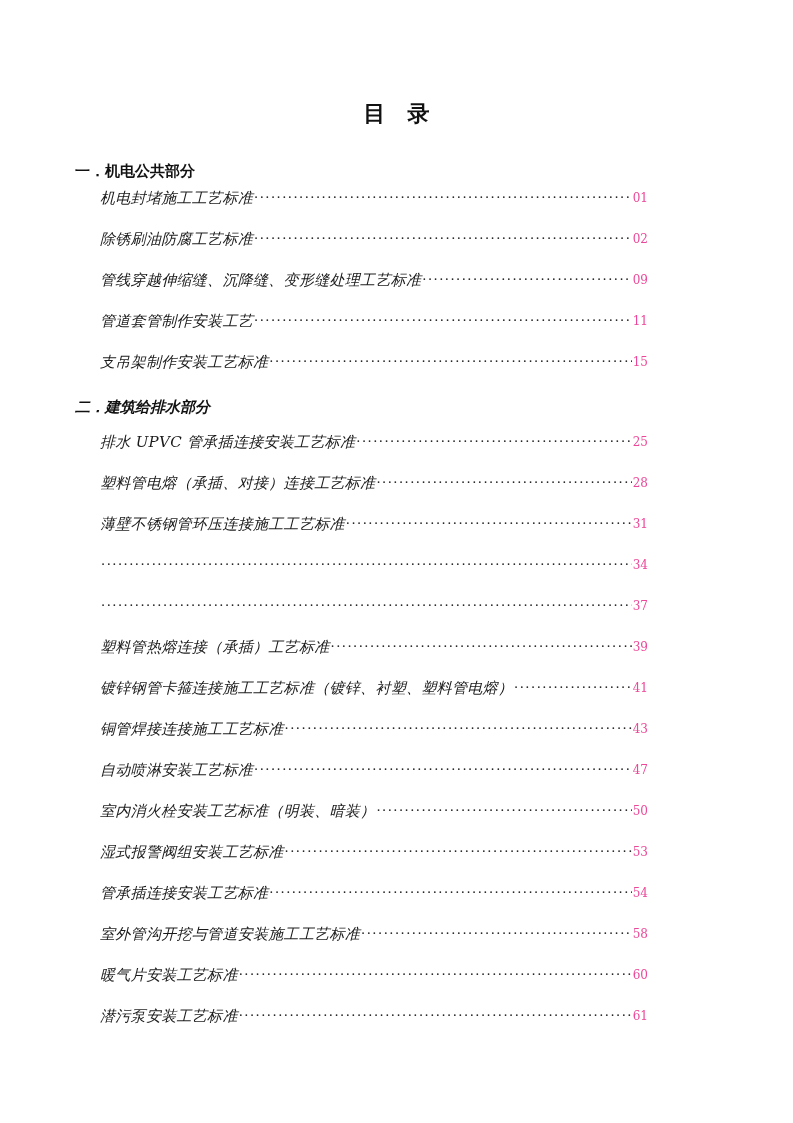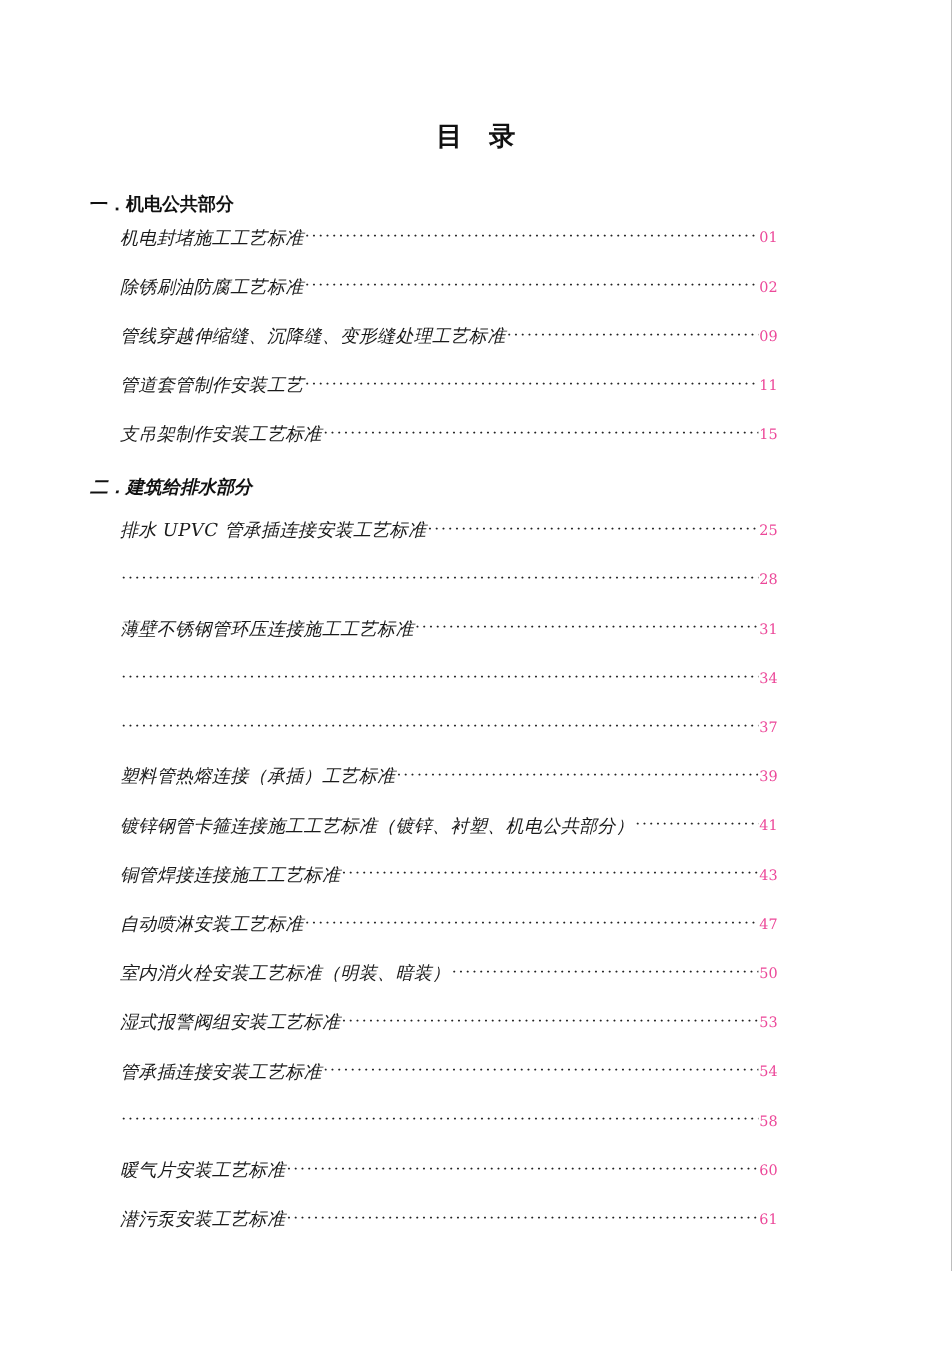--- a/index.html
+++ b/index.html
@@ -109,20 +109,21 @@
     </div>
 
     <div class="heading h2">二．建筑给排水部分</div>
 
     <div class="entry first-s2">
       <span class="entry-title">排水 UPVC 管承插连接安装工艺标准</span>
       <span class="dots">········································································································································································································</span>
       <span class="entry-page">25</span>
     </div>
     <div class="entry">
+      <span class="entry-title">塑料管电熔（承插、对接）连接工艺标准</span>
       <span class="dots">········································································································································································································</span>
       <span class="entry-page">28</span>
     </div>
     <div class="entry">
       <span class="entry-title">薄壁不锈钢管环压连接施工工艺标准</span>
       <span class="dots">········································································································································································································</span>
       <span class="entry-page">31</span>
     </div>
     <div class="entry">
       <span class="dots">········································································································································································································</span>
@@ -131,21 +132,21 @@
     <div class="entry">
       <span class="dots">········································································································································································································</span>
       <span class="entry-page">37</span>
     </div>
     <div class="entry">
       <span class="entry-title">塑料管热熔连接（承插）工艺标准</span>
       <span class="dots">········································································································································································································</span>
       <span class="entry-page">39</span>
     </div>
     <div class="entry">
-      <span class="entry-title">镀锌钢管卡箍连接施工工艺标准（镀锌、衬塑、机电公共部分）</span>
+      <span class="entry-title">镀锌钢管卡箍连接施工工艺标准（镀锌、衬塑、塑料管电熔）</span>
       <span class="dots">········································································································································································································</span>
       <span class="entry-page">41</span>
     </div>
     <div class="entry">
       <span class="entry-title">铜管焊接连接施工工艺标准</span>
       <span class="dots">········································································································································································································</span>
       <span class="entry-page">43</span>
     </div>
     <div class="entry">
       <span class="entry-title">自动喷淋安装工艺标准</span>
@@ -161,20 +162,21 @@
       <span class="entry-title">湿式报警阀组安装工艺标准</span>
       <span class="dots">········································································································································································································</span>
       <span class="entry-page">53</span>
     </div>
     <div class="entry">
       <span class="entry-title">管承插连接安装工艺标准</span>
       <span class="dots">········································································································································································································</span>
       <span class="entry-page">54</span>
     </div>
     <div class="entry">
+      <span class="entry-title">室外管沟开挖与管道安装施工工艺标准</span>
       <span class="dots">········································································································································································································</span>
       <span class="entry-page">58</span>
     </div>
     <div class="entry">
       <span class="entry-title">暖气片安装工艺标准</span>
       <span class="dots">········································································································································································································</span>
       <span class="entry-page">60</span>
     </div>
     <div class="entry">
       <span class="entry-title">潜污泵安装工艺标准</span>

